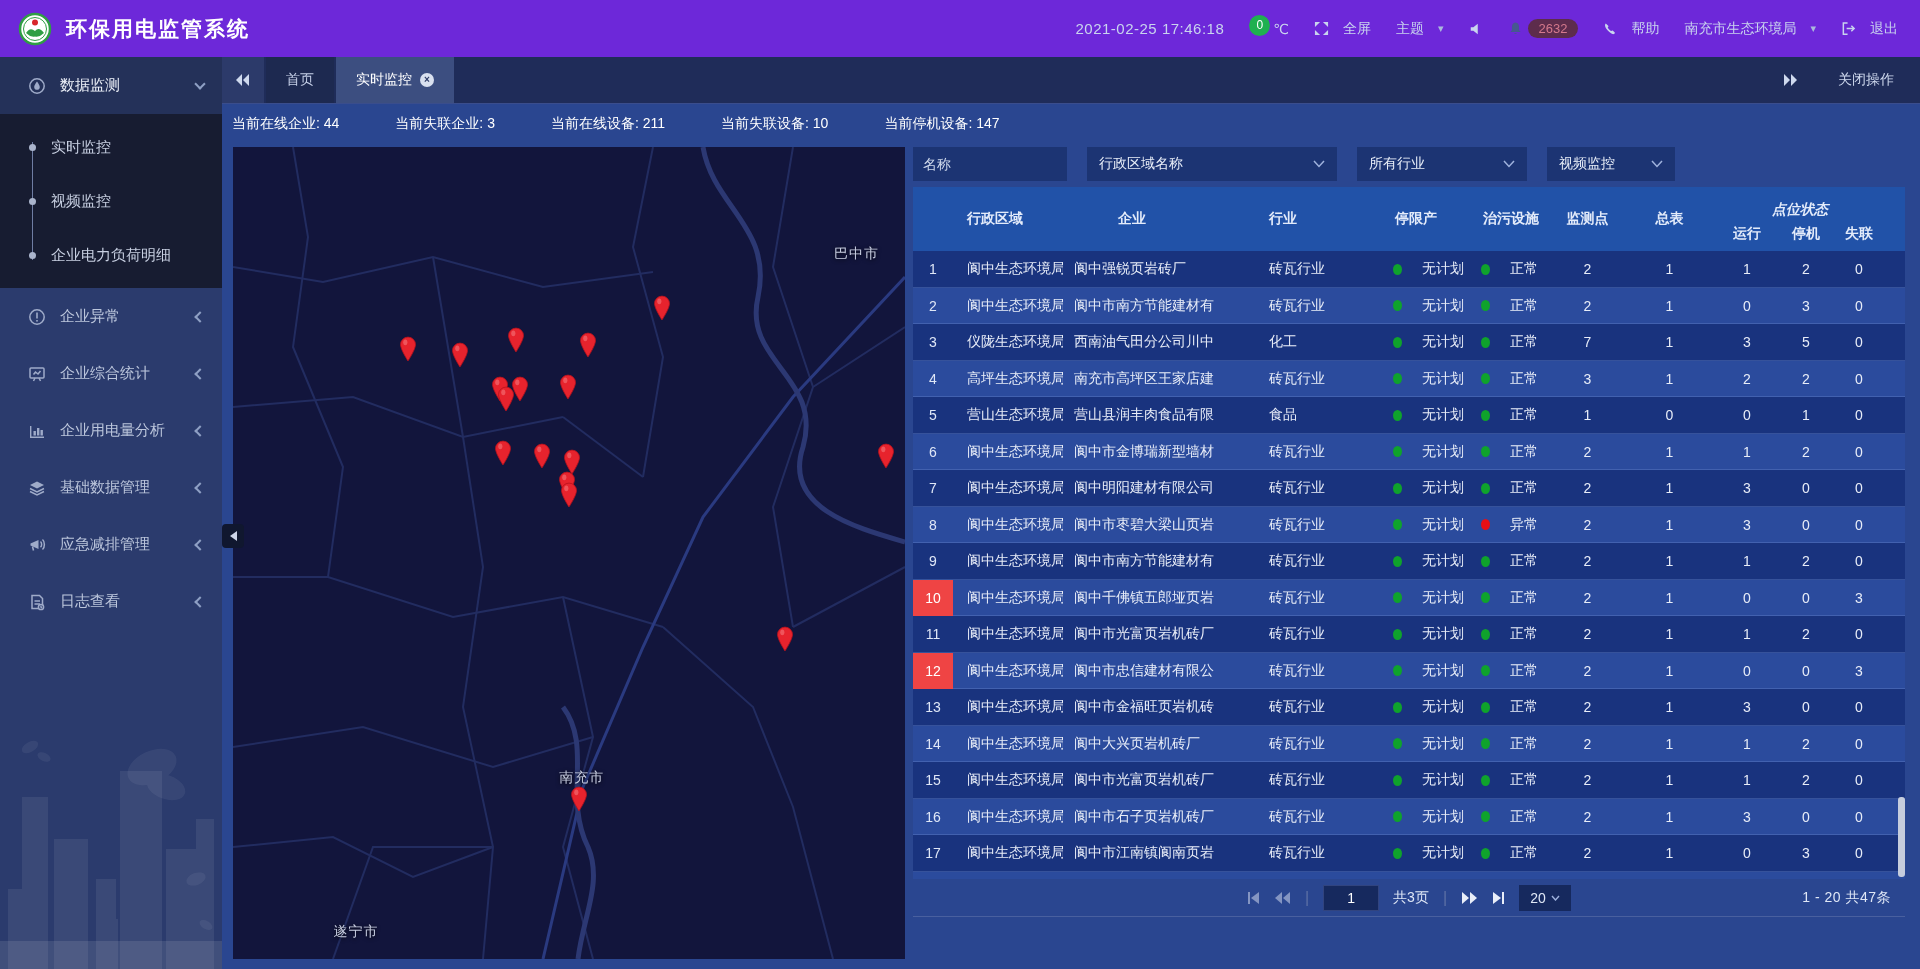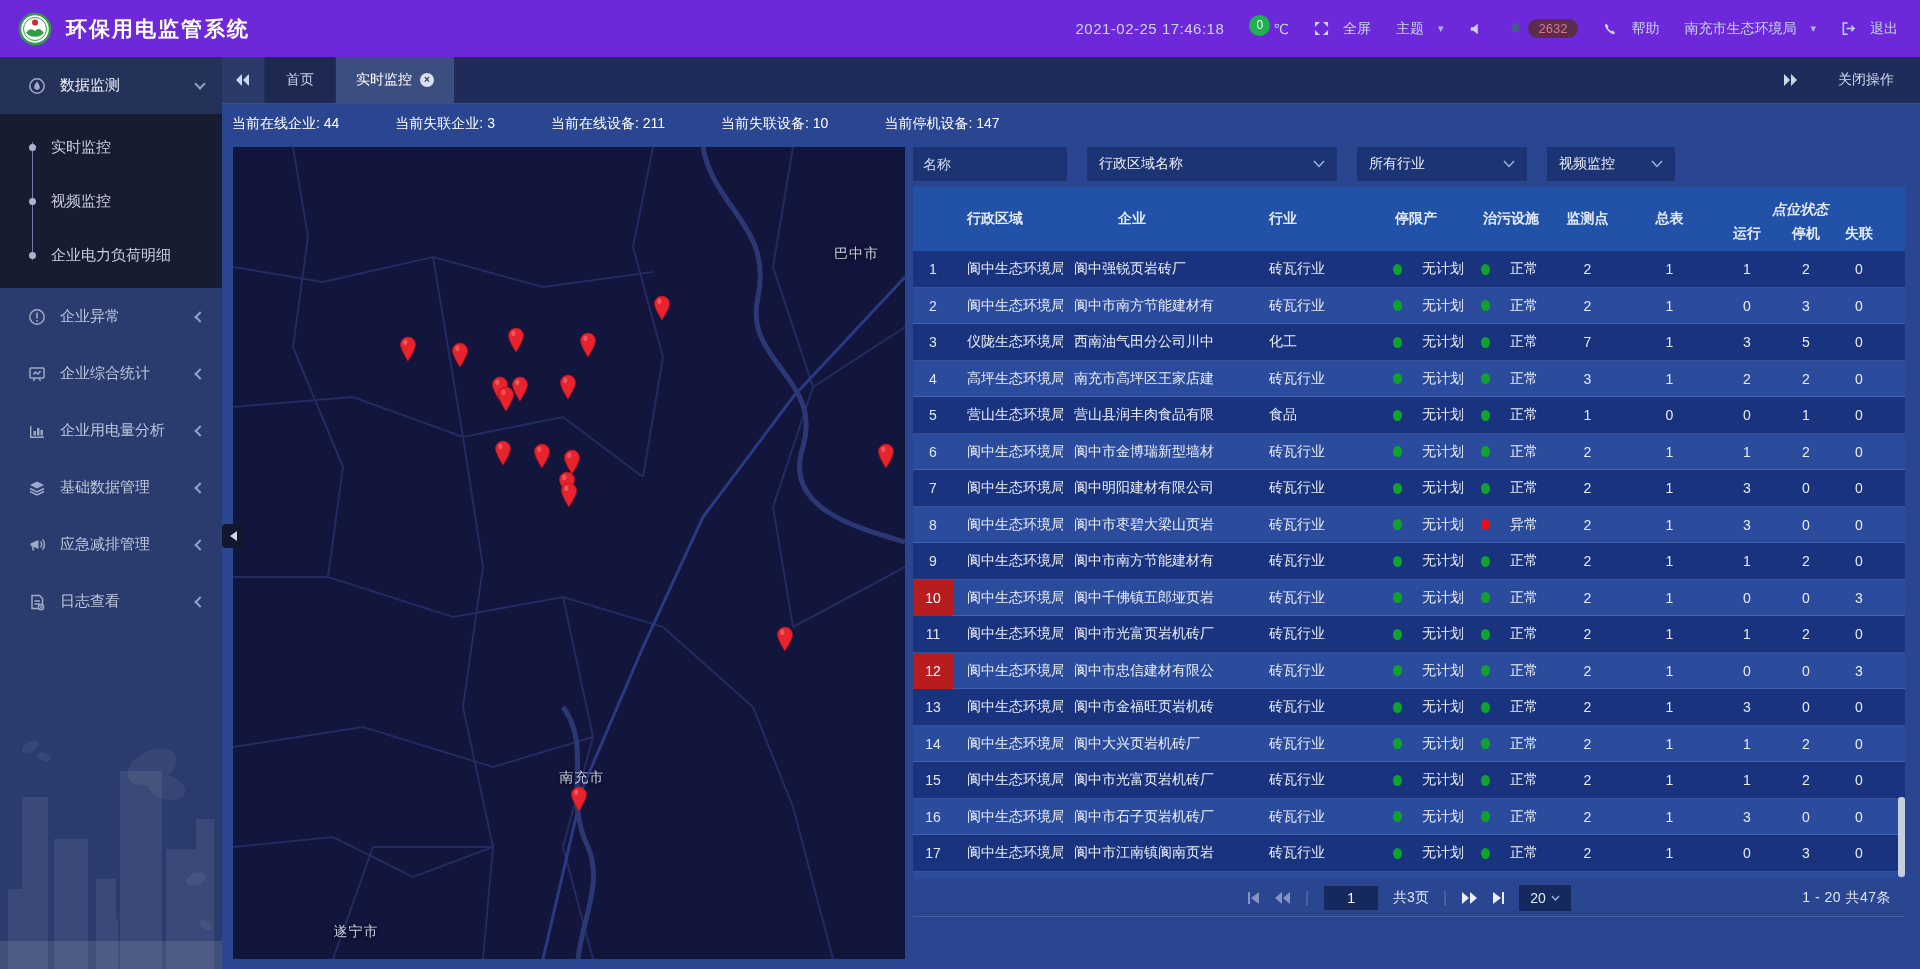--- a/index.html
+++ b/index.html
@@ -67,21 +67,21 @@
 .pl14{padding-left:14px}.pl55{padding-left:55px}.pl10{padding-left:10px}
 .th-group{grid-column:9/12;grid-row:1;display:flex;align-items:flex-end;justify-content:center;font-style:italic;padding-bottom:2px}
 .th-sub{grid-row:2;display:flex;align-items:flex-start;justify-content:center;padding-top:4px}
 .tbody{flex:0 0 628px;height:628px;overflow:hidden;position:relative}
 .trow{height:36.5px;align-items:center;font-size:14px;border-bottom:1px solid rgba(110,140,210,.35);cursor:pointer}
 .trow.dark{background:#19337e}
 .trow.light{background:#2b4b9d}
 .td{white-space:nowrap;overflow:hidden}
 .td.c{text-align:center}
 .td.num{height:36.5px;display:flex;align-items:center;justify-content:center;color:#dfe7f7}
-.td.num.hl{background:#b91c1c;color:#fff}
+.td.num.hl{background:#ef4444;color:#fff}
 .td.status{display:flex;align-items:center;gap:20px;padding-left:8px}
 .sdot{width:9px;height:11px;border-radius:50%;flex:0 0 9px}
 .scroll-thumb{position:absolute;right:0;top:546px;width:7px;height:80px;background:#c6cddd;border-radius:3px;cursor:pointer}
 
 .pagination{flex:0 0 38px;background:#2a4690;border-bottom:1px solid #49609f;display:flex;align-items:center;justify-content:center;gap:14px;font-size:14px;color:#dfe7f6;position:relative}
 .pg-ic{display:flex;align-items:center;cursor:pointer}
 .pg-ic.dim{color:#8495c2}
 .pg-ic.on{color:#e9eef9}
 .pg-div{color:#5d70a5;font-size:16px}
 .pg-input{width:56px;height:26px;background:#16295e;border:1px solid #31447f;color:#fff;text-align:center;font-size:14px;font-family:inherit}

